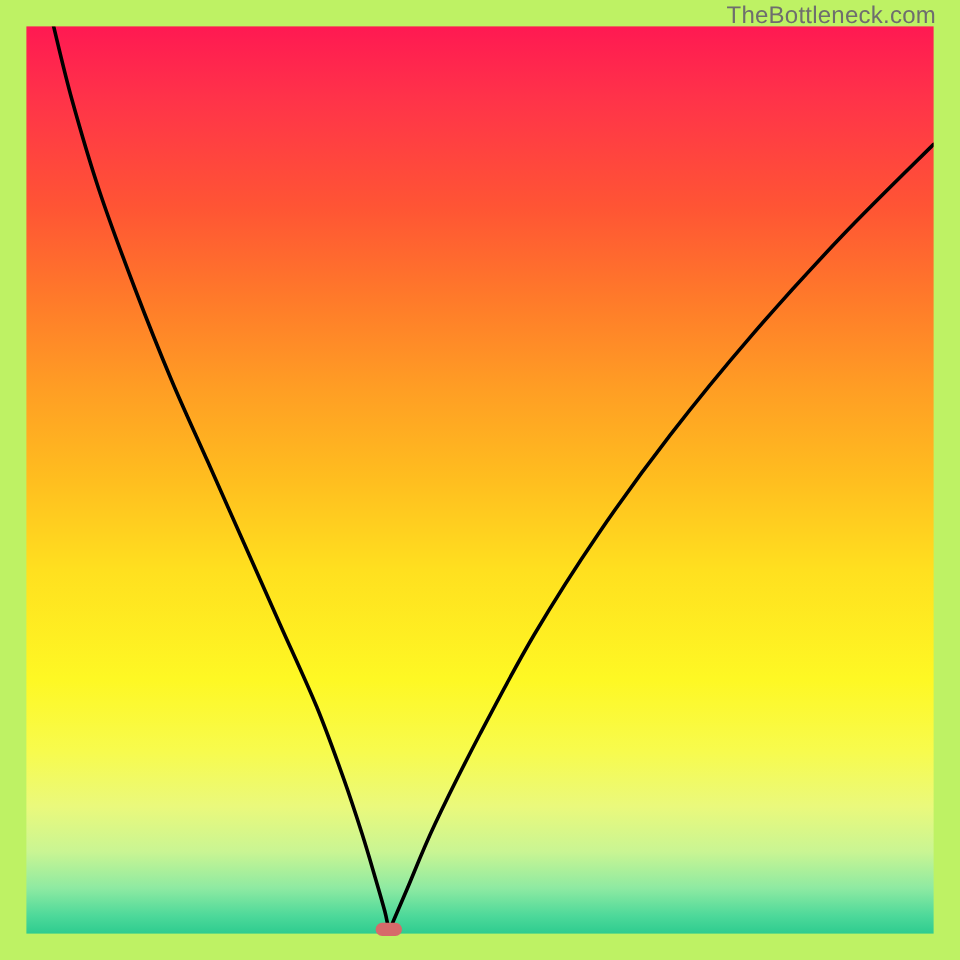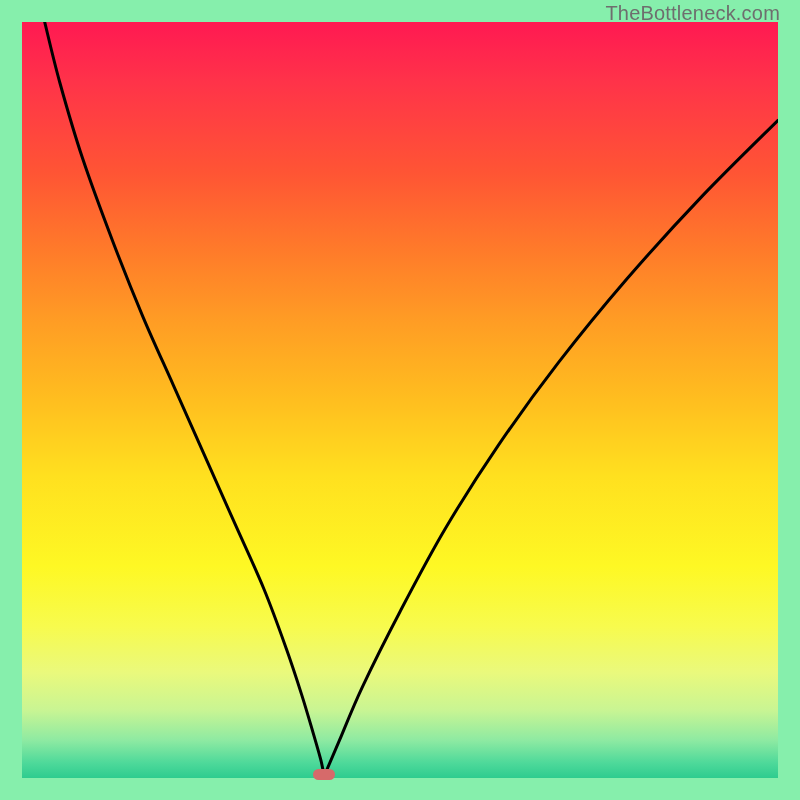--- a/index.html
+++ b/index.html
@@ -10,21 +10,21 @@
     background: #000;
     overflow: hidden;
     font-family: Arial, Helvetica, sans-serif;
   }
   .frame {
     position: absolute;
     top: 0;
     left: 0;
     width: 800px;
     height: 800px;
-    background: #86efac;
+    background: #bef264;
     text-align: right;
   }
   .plot-area {
     position: absolute;
     top: 22px;
     left: 22px;
     width: 756px;
     height: 756px;
     
     background: linear-gradient(to bottom,

